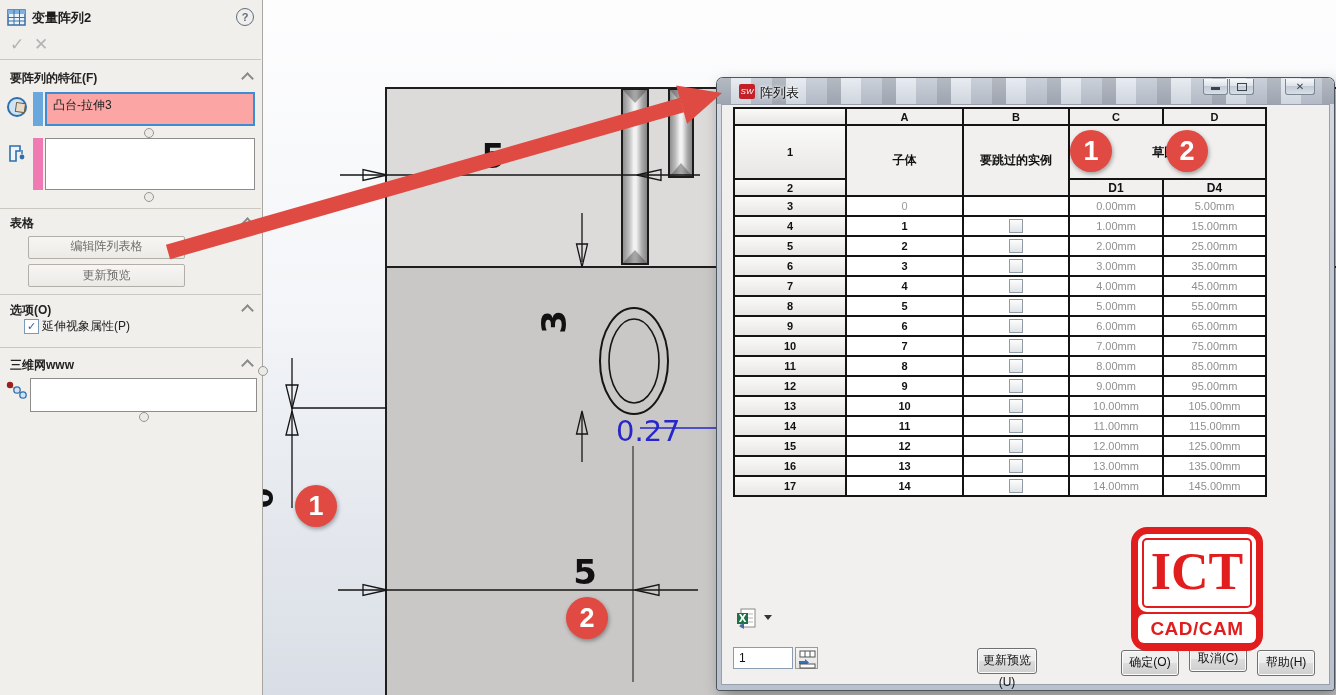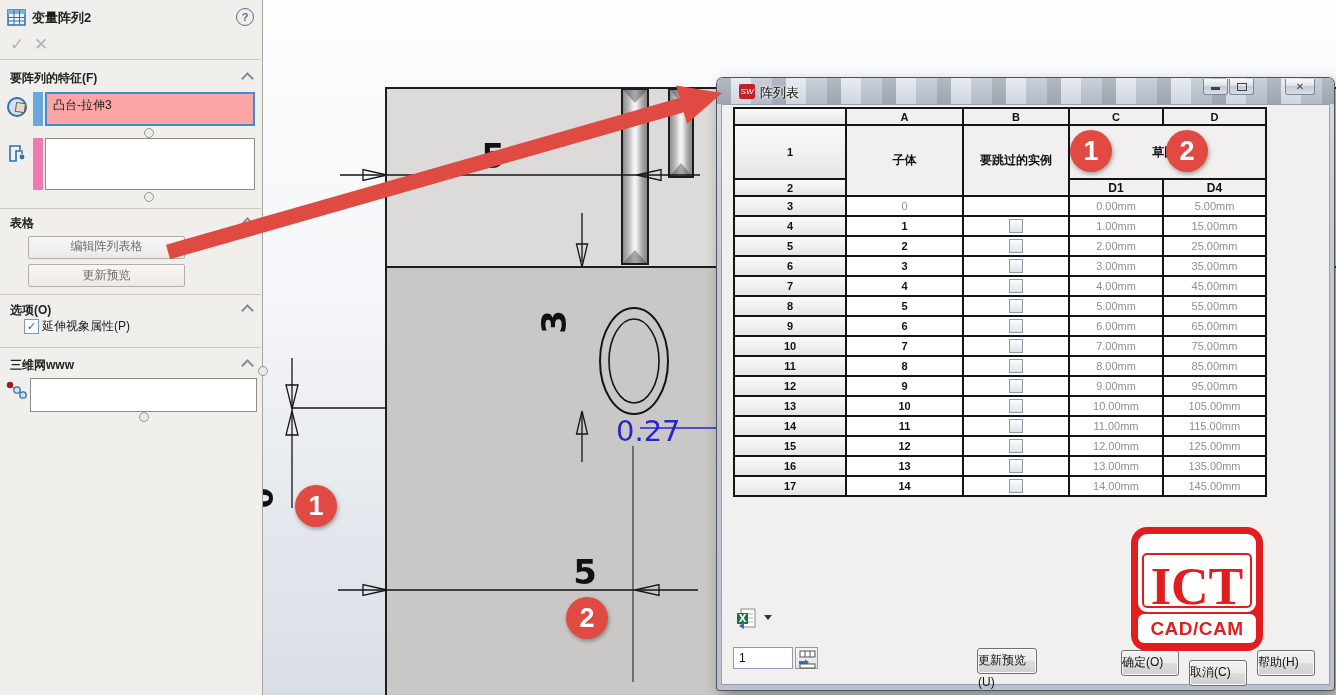--- a/index.html
+++ b/index.html
@@ -57,32 +57,32 @@
   table.ptable{position:absolute;left:16px;top:29px;border-collapse:collapse;table-layout:fixed;background:#fff;}
   .ptable td{border:2px solid #141414;text-align:center;vertical-align:middle;font-size:11px;overflow:hidden;padding:0;}
   .ptable td.rownum,.ptable td.corner{background:linear-gradient(#fafaf9,#e7e6e4);font-weight:bold;color:#111;}
   .ptable td.colletter{background:#f1f0ef;font-weight:bold;color:#111;}
   .ptable td.headtxt{background:#f1f0ef;font-weight:bold;font-size:12px;color:#111;}
   .ptable td.childnum{color:#111;font-weight:bold;background:#fff;}
   .ptable td.muted{color:#9a9a9a;background:#fff;}
   .ptable td.mm{color:#8f8f8f;background:#fff;}
   .ptable td.skipcell{background:#fff;}
   .cb{display:inline-block;width:12px;height:12px;border:1px solid #8f9aa5;background:linear-gradient(#fdfdfd,#e0e4e8);vertical-align:middle;}
-  .w7btn{position:absolute;height:24px;border:1px solid #707070;border-radius:3px;font-size:12px;color:#111;line-height:22px;
+  .w7btn{position:absolute;height:24px;border:1px solid #707070;border-radius:3px;font-size:12px;color:#111;text-align:center;line-height:22px;
      background:linear-gradient(#f2f2f2,#ebebeb 50%,#dddddd 50%,#cfcfcf);box-shadow:inset 0 0 0 1px #fbfbfb;}
   .instr{position:absolute;left:16px;top:501px;font-size:12.5px;color:#111;}
   .rowinput{position:absolute;left:16px;top:569px;width:60px;height:22px;background:#fff;border:1px solid #8a9cb2;
      font-size:12px;color:#111;line-height:21px;padding-left:5px;box-sizing:border-box;}
   .addbtn{position:absolute;left:78px;top:569px;width:23px;height:22px;background:linear-gradient(#f6f6f5,#e6e5e3);
      border:1px solid #9a9a98;box-sizing:border-box;}
   
   .ict{position:absolute;left:1131px;top:527px;width:132px;height:124px;background:#e11d1d;border-radius:16px;z-index:30;}
   .ict .top{position:absolute;left:7px;top:7px;right:7px;height:78px;background:#fff;border-radius:9px;}
   .ict .top .inner{position:absolute;left:4px;top:4px;right:4px;bottom:4px;border:2px solid #e11d1d;border-radius:5px;
-     text-align:center;font-family:"Liberation Serif","DejaVu Serif",serif;font-weight:bold;font-size:52px;line-height:64px;color:#e11d1d;margin-top:15px;}
+     text-align:center;font-family:"Liberation Serif","DejaVu Serif",serif;font-weight:bold;font-size:52px;line-height:64px;color:#e11d1d;}
   .ict .bot{position:absolute;left:7px;bottom:8px;right:7px;height:29px;background:#fff;border-radius:6px;
      text-align:center;font-size:19px;font-weight:bold;line-height:29px;color:#e11d1d;letter-spacing:.5px;}
   
   .wmark{position:absolute;right:6px;top:663px;z-index:40;font-size:23px;font-weight:bold;color:#e8332e;letter-spacing:.5px;
      text-shadow:-1px -1px 0 #fff,1px -1px 0 #fff,-1px 1px 0 #fff,1px 1px 0 #fff,0 0 3px #fff;}
   svg text{font-family:"DejaVu Sans","Liberation Sans",sans-serif;}
 </style>
 </head>
 <body>
 
@@ -371,21 +371,21 @@
         <rect x="3" y="2" width="15" height="6" fill="#fff" stroke="#555"></rect>
         <line x1="8" y1="2" x2="8" y2="8" stroke="#555"></line>
           <line x1="13" y1="2" x2="13" y2="8" stroke="#555"></line>
         <path d="M2 12 h6 v-2 l4 3.5 -4 3.5 v-2 h-6 z" fill="#3a6fb0"></path>
         <rect x="3" y="15" width="15" height="4" fill="#fff" stroke="#555"></rect>
       </svg>
     </div>
 
     <div class="w7btn" style="left:260px;top:570px;width:58px;">更新预览(U)</div>
     <div class="w7btn" style="left:404px;top:572px;width:56px;">确定(O)</div>
-    <div class="w7btn" style="left:472px;top:582px;width:56px;">取消(C)</div>
+    <div class="w7btn" style="left:472px;top:568px;width:56px;">取消(C)</div>
     <div class="w7btn" style="left:540px;top:572px;width:56px;">帮助(H)</div>
   </div>
 
   <div class="ict">
     <div class="top">
       <div class="inner">ICT</div>
     </div>
     <div class="bot">CAD/CAM</div>
   </div>
 

